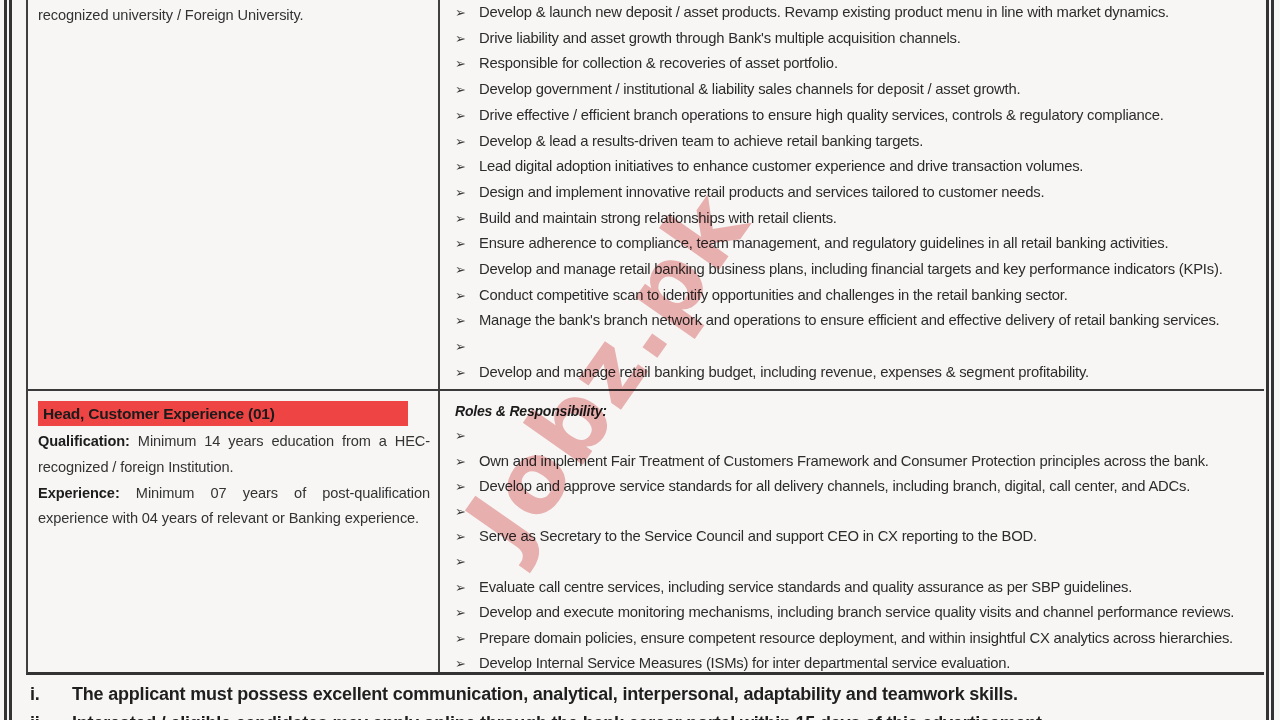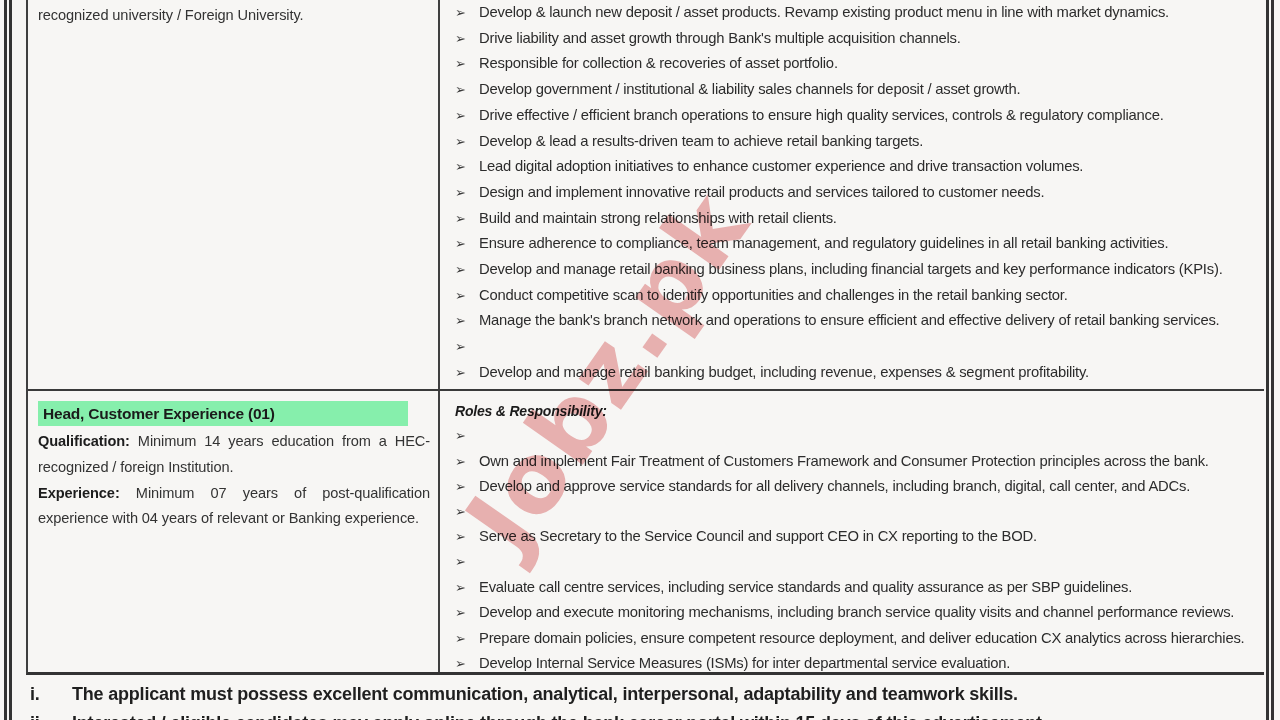--- a/index.html
+++ b/index.html
@@ -34,21 +34,21 @@
     letter-spacing: -0.1px;
   }
   .cell-right { flex: 1 1 auto; padding: 6px 8px 4px 15px; overflow: hidden; }
   .row1 .cell-left, .row1 .cell-right { height: 395px; }
   .row2 .cell-left, .row2 .cell-right { height: 281px; }
 
   .cell-left p { margin: 0; }
   .cell-left b { color: #1d1d1d; }
 
   .post-heading {
-    display: block; background: #86efac;
+    display: block; background: #ef4444;
     font-weight: bold; font-size: 15.5px; color: #1b1b1b;
     line-height: 23px; padding: 1px 5px; margin: 1px 22px 3px 0;
     text-align: left; letter-spacing: -0.2px;
   }
 
   .rr-header { font-weight: bold; font-size: 14px; color: #1b1b1b; line-height: 24px; margin: 2px 0 1px 0; letter-spacing: -0.2px; font-style: italic; }
 
   ul.bullets { list-style: none; }
   ul.bullets li {
     display: flex; align-items: baseline;
@@ -196,21 +196,21 @@
             <li>
             <span class="arrow">➢</span>
             <span class="btext">Evaluate call centre services, including service standards and quality assurance as per SBP guidelines.</span>
           </li>
             <li>
             <span class="arrow">➢</span>
             <span class="btext">Develop and execute monitoring mechanisms, including branch service quality visits and channel performance reviews.</span>
           </li>
             <li>
             <span class="arrow">➢</span>
-            <span class="btext">Prepare domain policies, ensure competent resource deployment, and deliver education CX analytics across hierarchies.</span>
+            <span class="btext">Prepare domain policies, ensure competent resource deployment, and within insightful CX analytics across hierarchies.</span>
           </li>
             <li>
             <span class="arrow">➢</span>
             <span class="btext">Develop Internal Service Measures (ISMs) for inter departmental service evaluation.</span>
           </li>
           </ul>
       </div>
     </div>
 
   </div>

